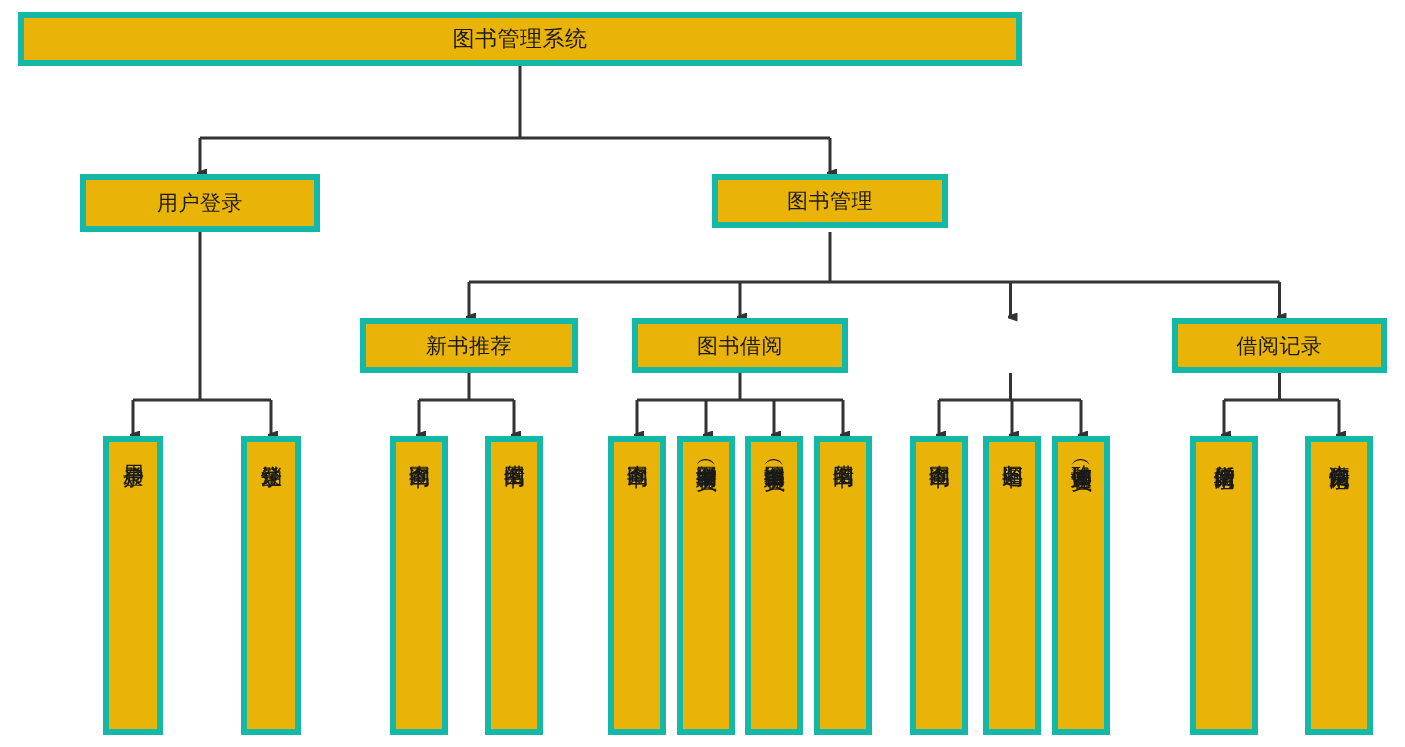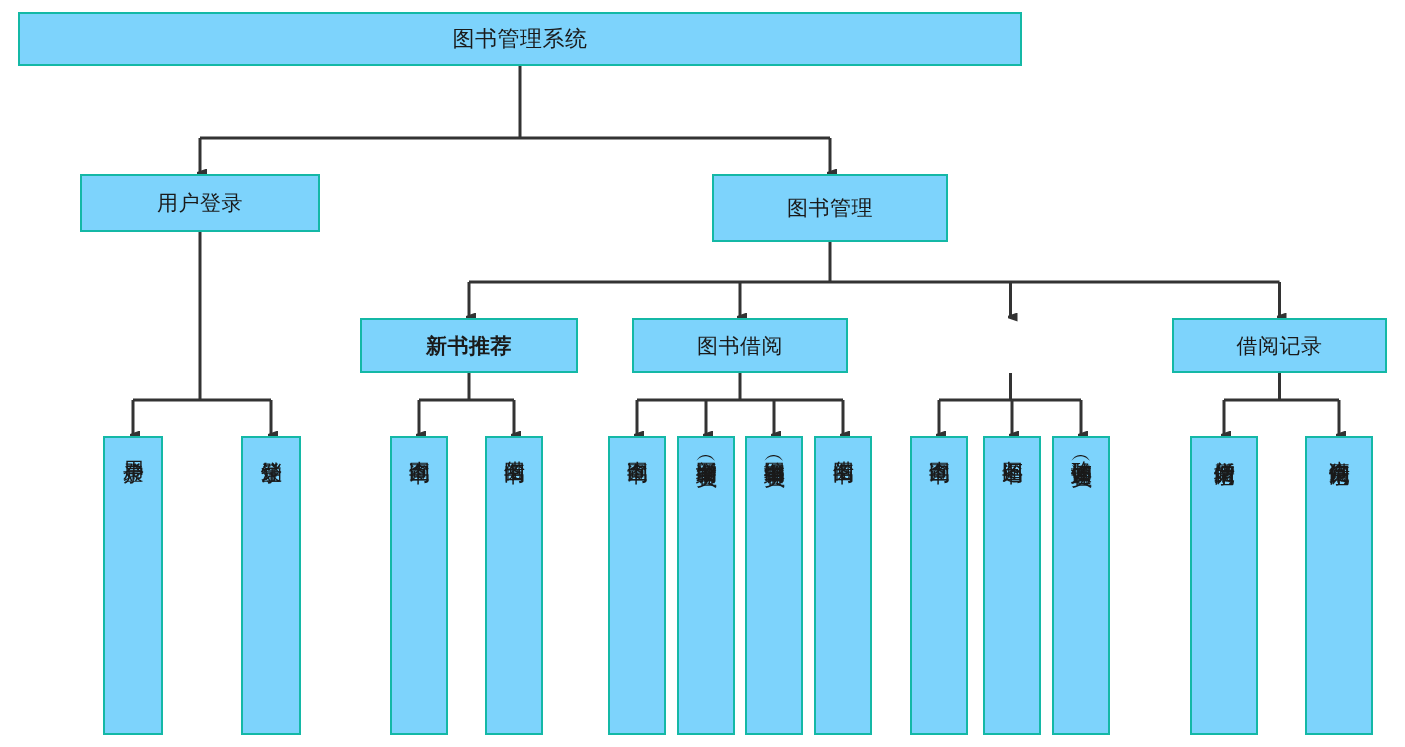--- a/index.html
+++ b/index.html
@@ -22,22 +22,22 @@
     position: absolute;
     left: 0;
     top: 0;
     width: 1405px;
     height: 747px;
     pointer-events: none;
   }
   .node {
     position: absolute;
     box-sizing: border-box;
-    background: #7dd3fc;
-    border: 2px solid #14b8a6;
+    background: #eab308;
+    border: 6px solid #14b8a6;
     display: flex;
     align-items: center;
     justify-content: center;
     color: #1a1a1a;
   }
   .node-h {
     font-size: 21px;
     line-height: 1.1;
     letter-spacing: 0.5px;
   }
@@ -113,25 +113,25 @@
       </g>
   </svg>
 
   <div class="node node-h node-root" style="left: 18px; top: 12px; width: 1004px; height: 54px;">
     <span>图书管理系统</span>
   </div>
 
   <div class="node node-h" style="left: 80px; top: 174px; width: 240px; height: 58px;">
     <span>用户登录</span>
   </div>
-  <div class="node node-h" style="left: 712px; top: 174px; width: 236px; height: 68px;">
+  <div class="node node-h" style="left: 712px; top: 174px; width: 236px; height: 54px;">
     <span>图书管理</span>
   </div>
 
-  <div class="node node-h" style="left: 360px; top: 318px; width: 218px; height: 55px; font-weight: bold;">
+  <div class="node node-h" style="left: 360px; top: 318px; width: 218px; height: 55px;">
     <span>新书推荐</span>
   </div>
   <div class="node node-h" style="left: 632px; top: 318px; width: 216px; height: 55px;">
     <span>图书借阅</span>
   </div>
   <div class="node node-h" style="left: 1172px; top: 318px; width: 215px; height: 55px; text-align: right;">
     <span>借阅记录</span>
   </div>
 
   <div class="node node-v" style="left: 103px; top: 436px; width: 60px; height: 299px;">

